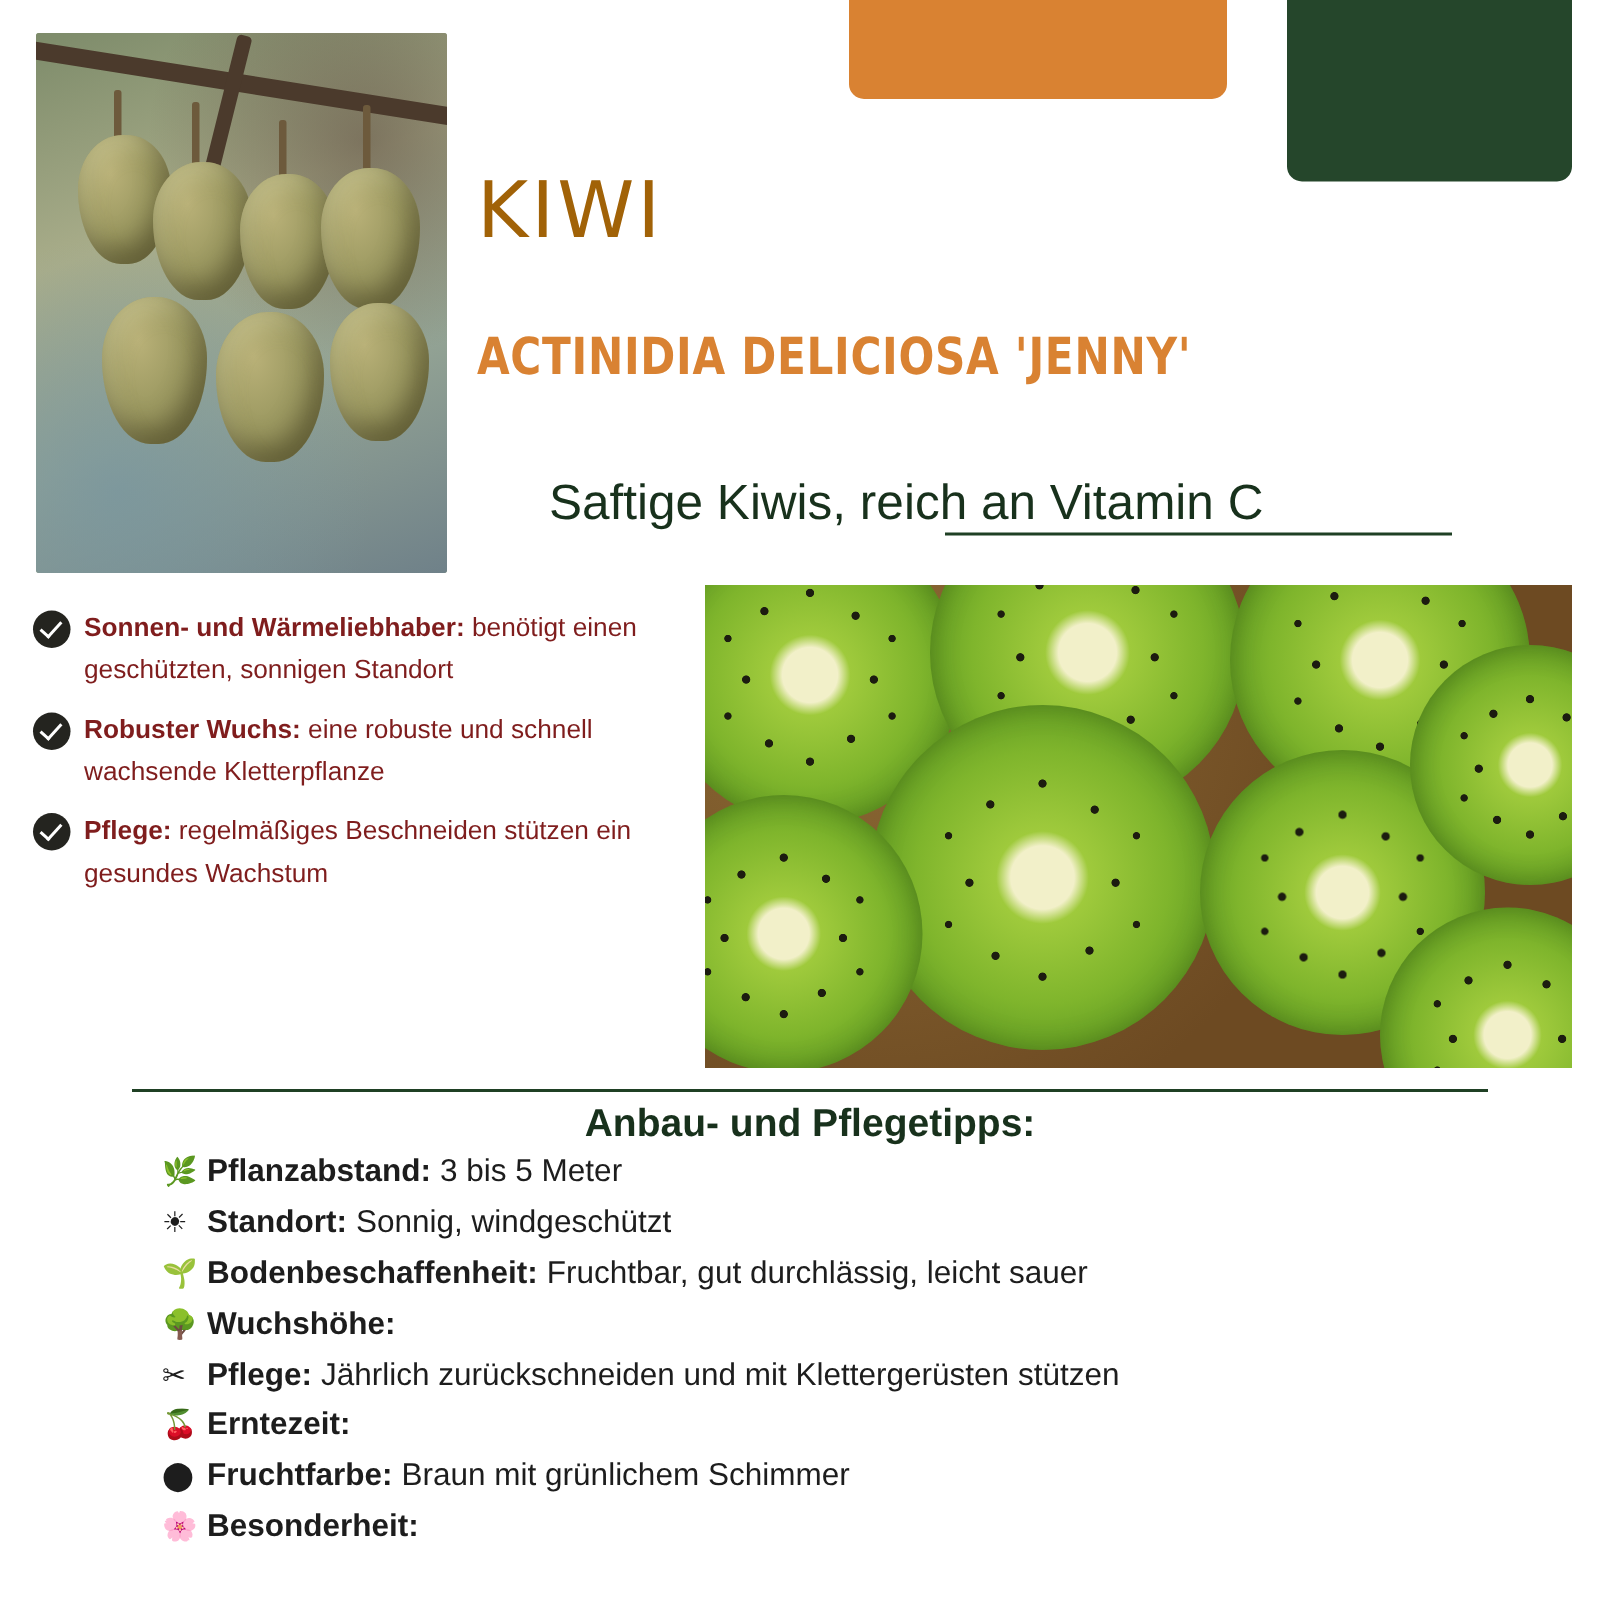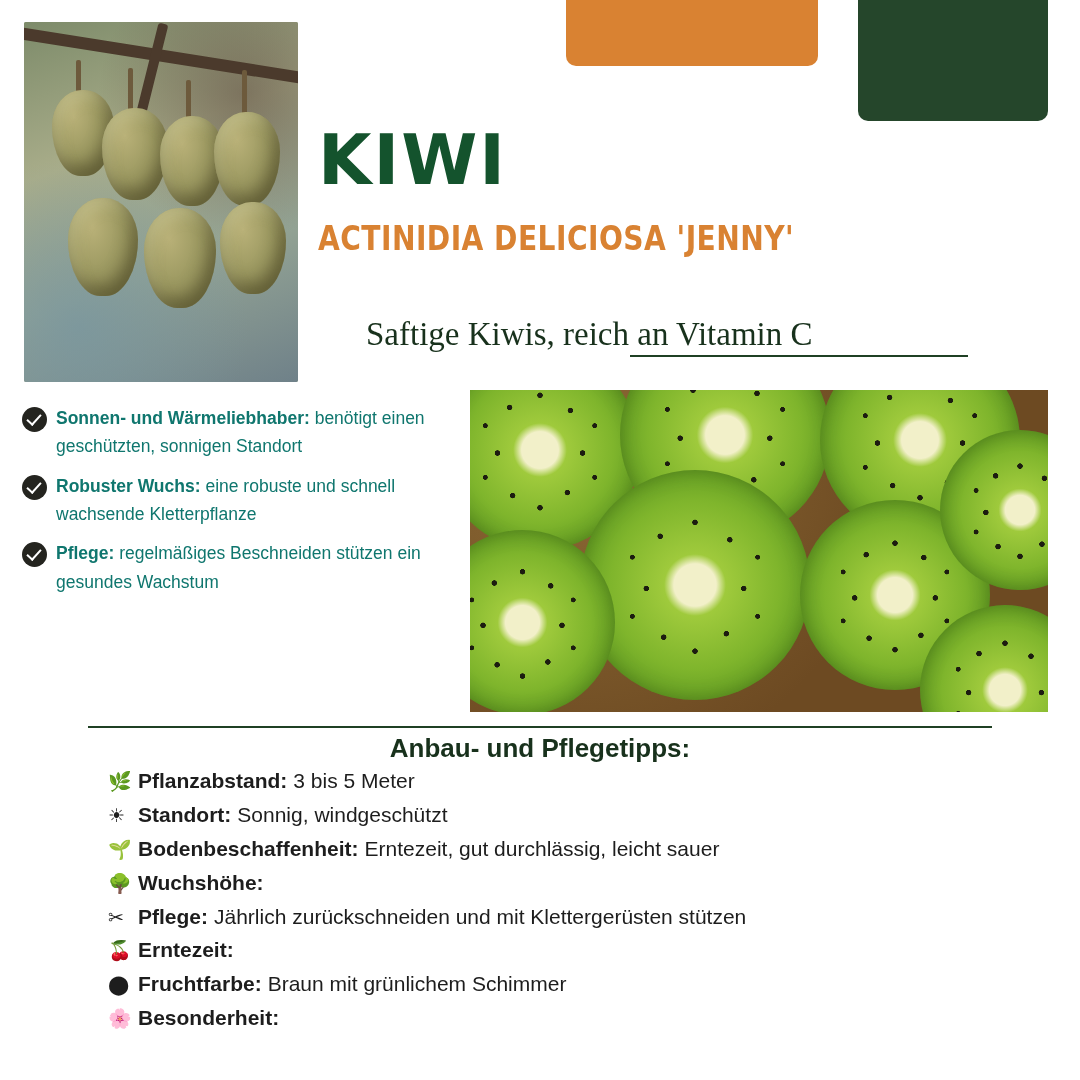--- a/index.html
+++ b/index.html
@@ -76,43 +76,43 @@
     background: #6d5a3c;
     border-radius: 2px;
   }
 
   
   .title {
     position: absolute;
     left: 318px;
     top: 80px;
     font-family: "DejaVu Sans", sans-serif;
-    font-weight: 700;
-    font-size: 69px;
+    font-weight: 400;
+    font-size: 52px;
     letter-spacing: 2px;
-    color: #14532d;
+    color: #a16207;
     line-height: 1;
   }
   .subtitle {
     position: absolute;
     left: 318px;
     top: 190px;
     font-family: "DejaVu Sans Condensed", "Liberation Sans Narrow", "Liberation Sans", sans-serif;
     font-weight: 700;
     font-size: 34px;
     letter-spacing: 0.5px;
     color: #d98232;
     transform: scaleX(0.92);
     transform-origin: left center;
   }
   .tagline {
     position: absolute;
     left: 366px;
     top: 283px;
-    font-family: Liberation Serif, serif;
+    font-family: Liberation Sans, sans-serif;
     font-size: 33px;
     color: #18311c;
   }
   .tagline-rule {
     position: absolute;
     left: 630px;
     top: 355px;
     width: 338px;
     height: 2px;
     background: #1f4024;
@@ -147,21 +147,21 @@
     top: 4px;
     width: 6px;
     height: 12px;
     border: solid #ffffff;
     border-width: 0 2.6px 2.6px 0;
     transform: rotate(42deg);
   }
   .feature .ftext {
     font-size: 17.5px;
     line-height: 1.62;
-    color: #0f766e;
+    color: #7f1d1d;
   }
   .feature .ftext b {
     font-weight: 700;
   }
 
   
   .slice-photo {
     position: absolute;
     left: 470px;
     top: 390px;
@@ -332,21 +332,21 @@
     <span class="tip-value">3 bis 5 Meter</span>
   </div>
   <div class="tip">
     <span class="emoji">☀</span>
     <span class="tip-label">Standort:</span>
     <span class="tip-value">Sonnig, windgeschützt</span>
   </div>
   <div class="tip">
     <span class="emoji">🌱</span>
     <span class="tip-label">Bodenbeschaffenheit:</span>
-    <span class="tip-value">Erntezeit, gut durchlässig, leicht sauer</span>
+    <span class="tip-value">Fruchtbar, gut durchlässig, leicht sauer</span>
   </div>
   <div class="tip">
     <span class="emoji">🌳</span>
     <span class="tip-label">Wuchshöhe:</span>
   </div>
   <div class="tip">
     <span class="emoji">✂</span>
     <span class="tip-label">Pflege:</span>
     <span class="tip-value">Jährlich zurückschneiden und mit Klettergerüsten stützen</span>
   </div>

